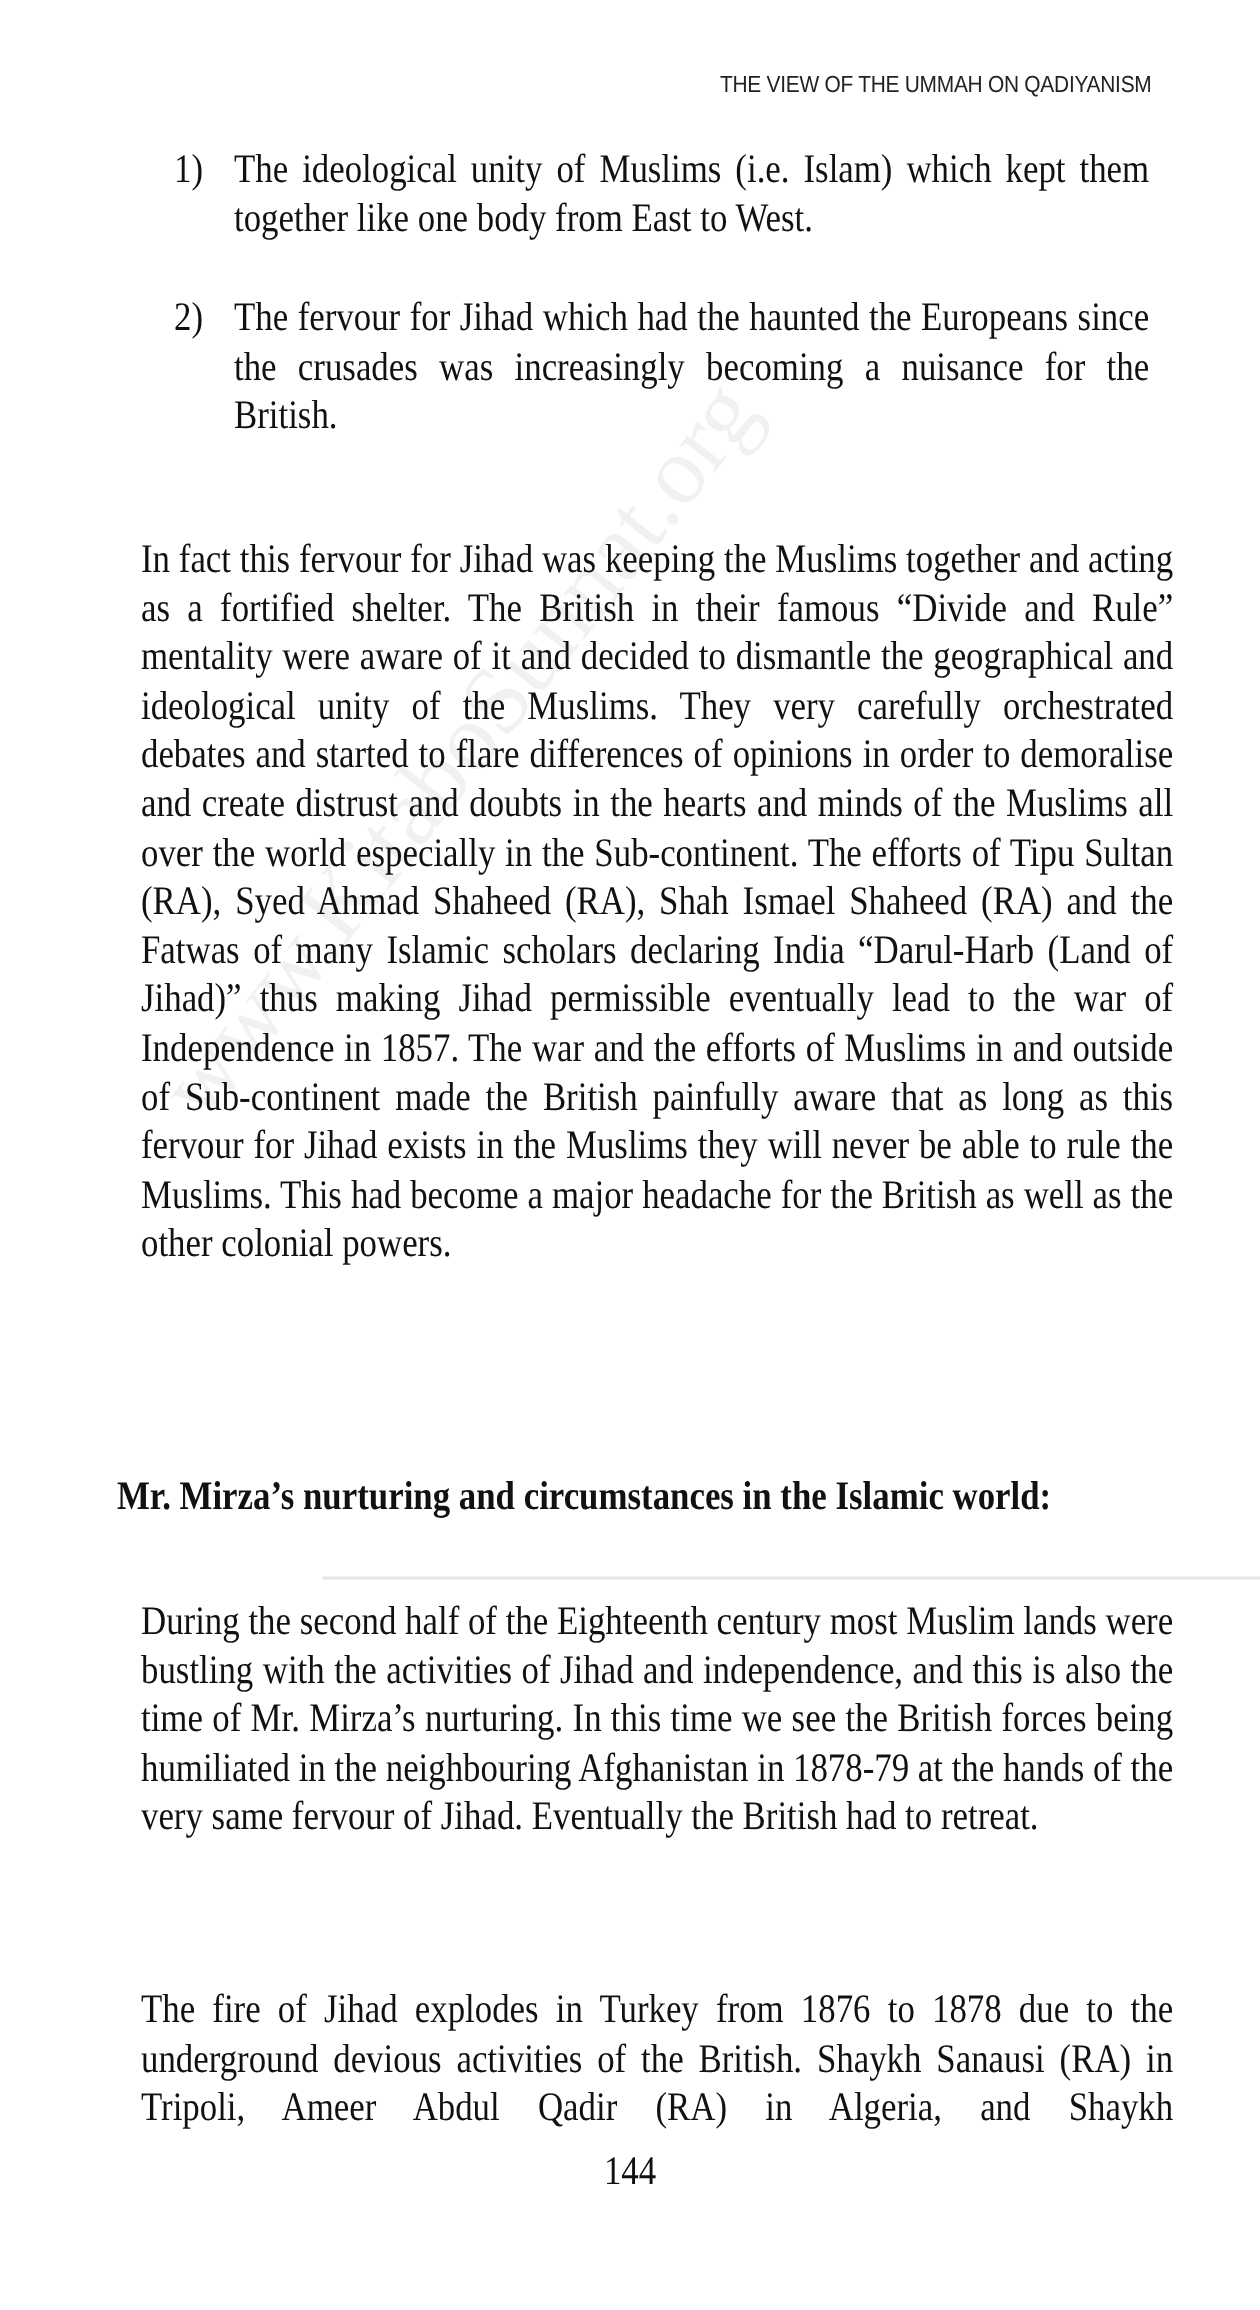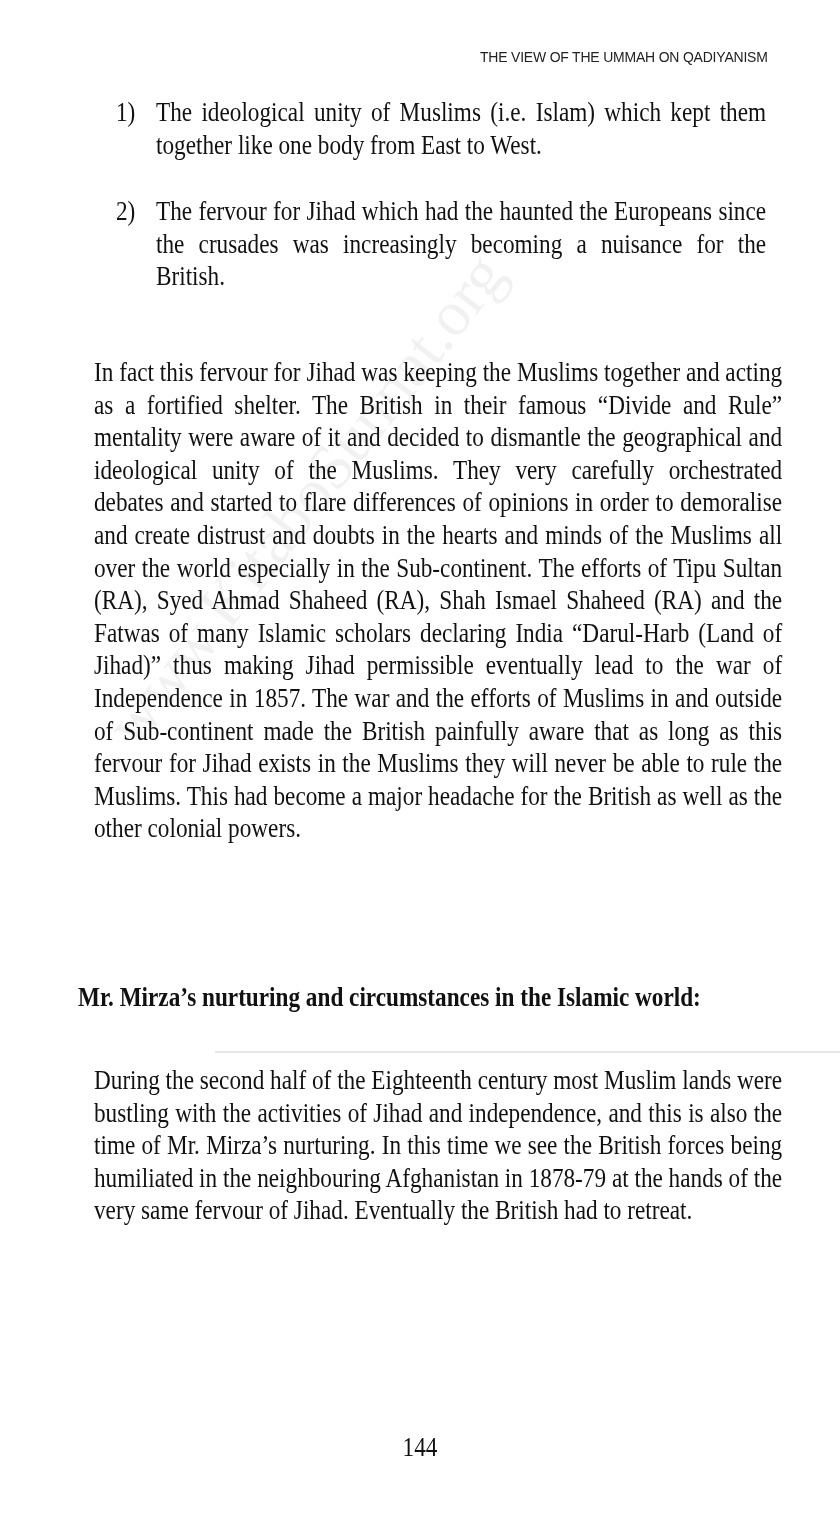--- a/index.html
+++ b/index.html
@@ -69,15 +69,18 @@
   </div>
 
   <div class="heading">Mr. Mirza’s nurturing and circumstances in the Islamic world:</div>
 
   <div class="rule"></div>
 
   <div class="para" style="top:1064px;">
     <div class="text just-last">During the second half of the Eighteenth century most Muslim lands were bustling with the activities of Jihad and independence, and this is also the time of Mr. Mirza’s nurturing. In this time we see the British forces being humiliated in the neighbouring Afghanistan in 1878-79 at the hands of the very same fervour of Jihad. Eventually the British had to retreat.</div>
   </div>
 
+  <div class="para" style="top:1323px;">
+    <div class="text" style="text-align-last: justify;">The fire of Jihad explodes in Turkey from 1876 to 1878 due to the underground devious activities of the British. Shaykh Sanausi (RA) in Tripoli, Ameer Abdul Qadir (RA) in Algeria, and Shaykh</div>
+  </div>
 
   <div class="page-number">144</div>
 </div>
 
 </body></html>

